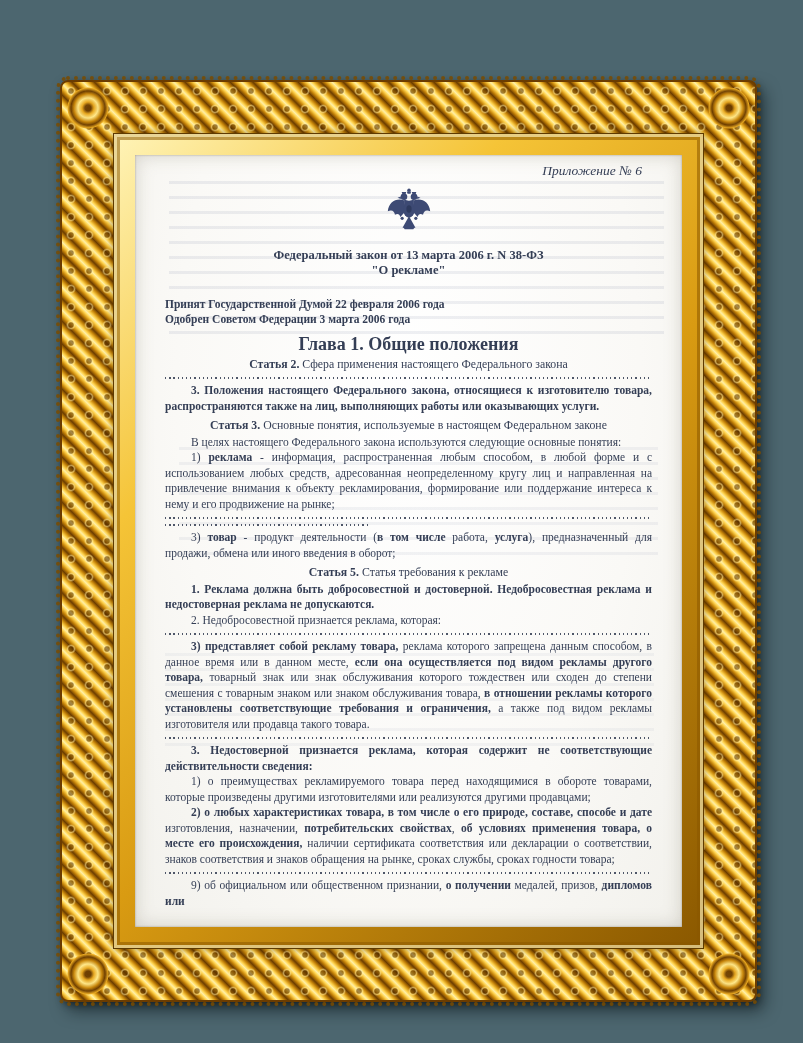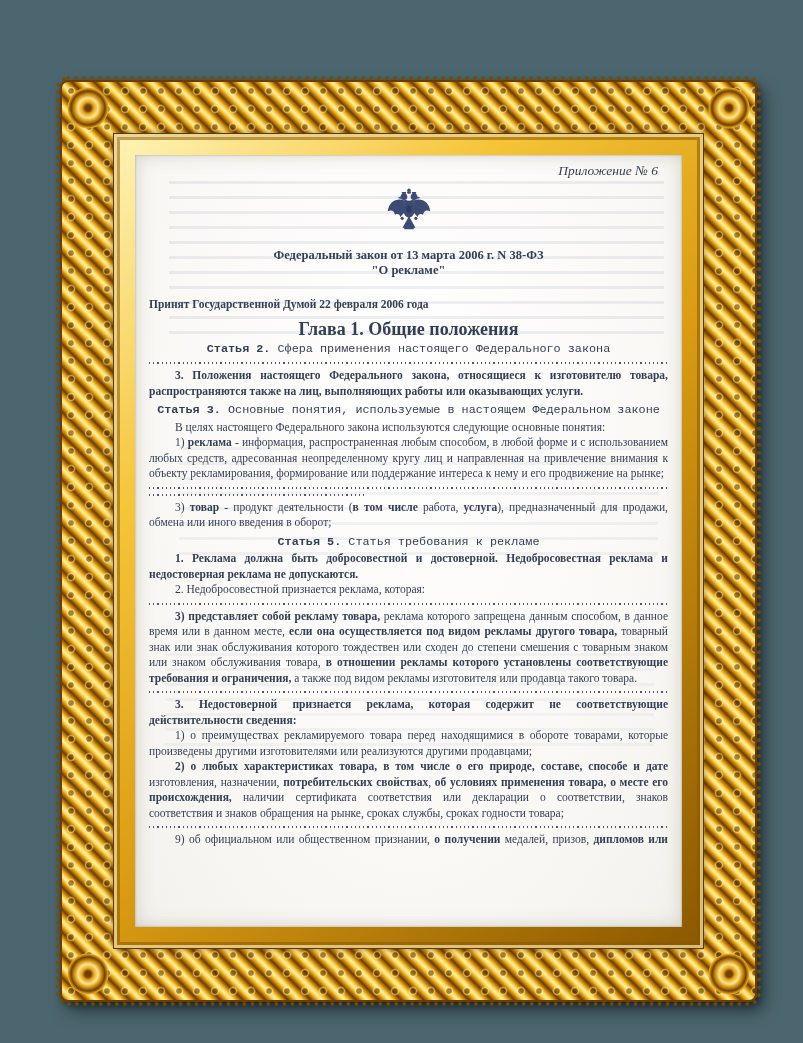--- a/index.html
+++ b/index.html
@@ -54,36 +54,36 @@
   .ghost{
     position:absolute;pointer-events:none;filter:blur(.7px);
     background:repeating-linear-gradient(180deg, rgba(92,104,140,.10) 0 3px, rgba(0,0,0,0) 3px 15px);
   }
   .g1{left:34px;right:18px;top:26px;height:160px;}
   .g2{left:44px;right:24px;top:292px;height:118px;opacity:.75}
   .g3{left:30px;right:28px;top:498px;height:96px;opacity:.6}
 
   .content{
     position:relative;z-index:2;
-    padding:8px 14px 0;
+    padding:8px 30px 0;
     color:#343e55;
     font-size:11.5px;line-height:15.5px;
   }
   .annex{
     text-align:right;font-style:italic;font-size:13.5px;
     padding-right:10px;line-height:15px;
   }
   .emblem{display:flex;justify-content:center;margin-top:5px;height:52px;}
   .title1{margin-top:13px;text-align:center;font-weight:bold;font-size:12.5px;line-height:15px;}
   .title2{text-align:center;font-weight:bold;font-size:12.5px;line-height:15px;}
   .adopted{margin-top:19px;font-weight:bold;line-height:15px;}
   .chapter{margin:10px 0 2px;text-align:center;font-weight:bold;font-size:18px;}
 
   .para{text-align:justify;text-indent:26px;}
-  .para.heading{text-align:center;text-indent:0;margin:4px 0 1px;font-size:11.8px;font-family:Liberation Mono, monospace;}
+  .para.heading{text-align:center;text-indent:0;margin:4px 0 1px;font-size:11.8px;}
   .para.body-last{text-align-last:justify;}
   .para .b{font-weight:bold;}
   .para.dots,.para.dots-short{
     height:2px;margin:5px 0 4px;text-indent:0;
     background:repeating-linear-gradient(90deg,#4e5668 0 1.3px, rgba(0,0,0,0) 1.3px 4.2px);
   }
   .para.dots-short{width:42%;}
   .emblem svg{display:block;}
 </style>
 </head>
@@ -128,20 +128,21 @@
             </g>
             <ellipse cx="32" cy="30" rx="3.6" ry="5.2" fill="#2e3a5e"></ellipse>
           </svg>
         </div>
 
         <div class="title1">Федеральный закон от 13 марта 2006 г. N 38-ФЗ</div>
         <div class="title2">"О рекламе"</div>
 
         <div class="adopted">
           <div>Принят Государственной Думой 22 февраля 2006 года</div>
+          <div>Одобрен Советом Федерации 3 марта 2006 года</div>
         </div>
 
         <div class="chapter">Глава 1. Общие положения</div>
 
         <div id="docBody">
             <div class="para heading"><span class="b">Статья 2.</span><span> Сфера применения настоящего Федерального закона</span></div>
             <div class="para dots"></div>
             <div class="para body"><span class="b">3. Положения настоящего Федерального закона, относящиеся к изготовителю товара, распространяются также на лиц, выполняющих работы или оказывающих услуги.</span></div>
             <div class="para heading"><span class="b">Статья 3.</span><span> Основные понятия, используемые в настоящем Федеральном законе</span></div>
             <div class="para body"><span>В целях настоящего Федерального закона используются следующие основные понятия:</span></div>

